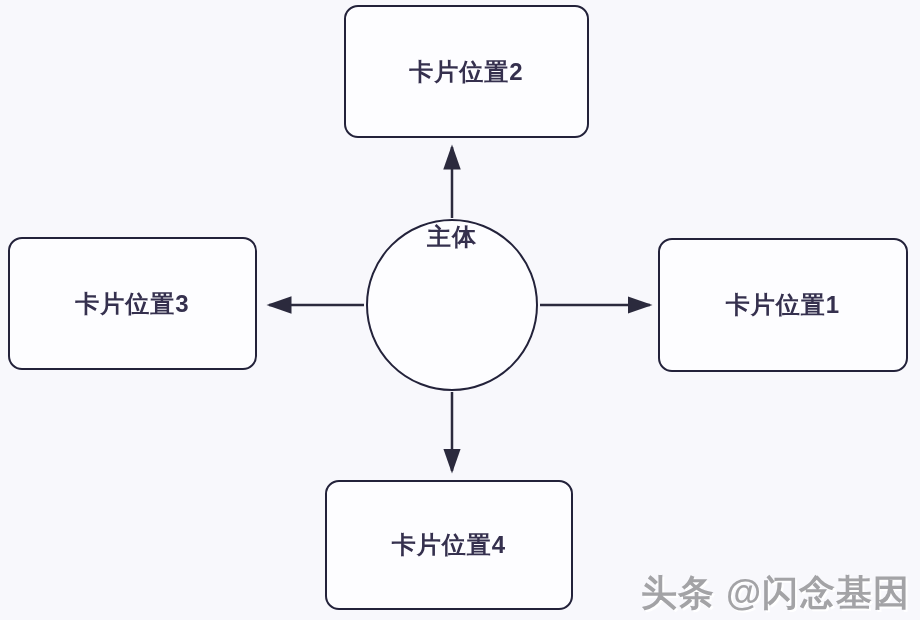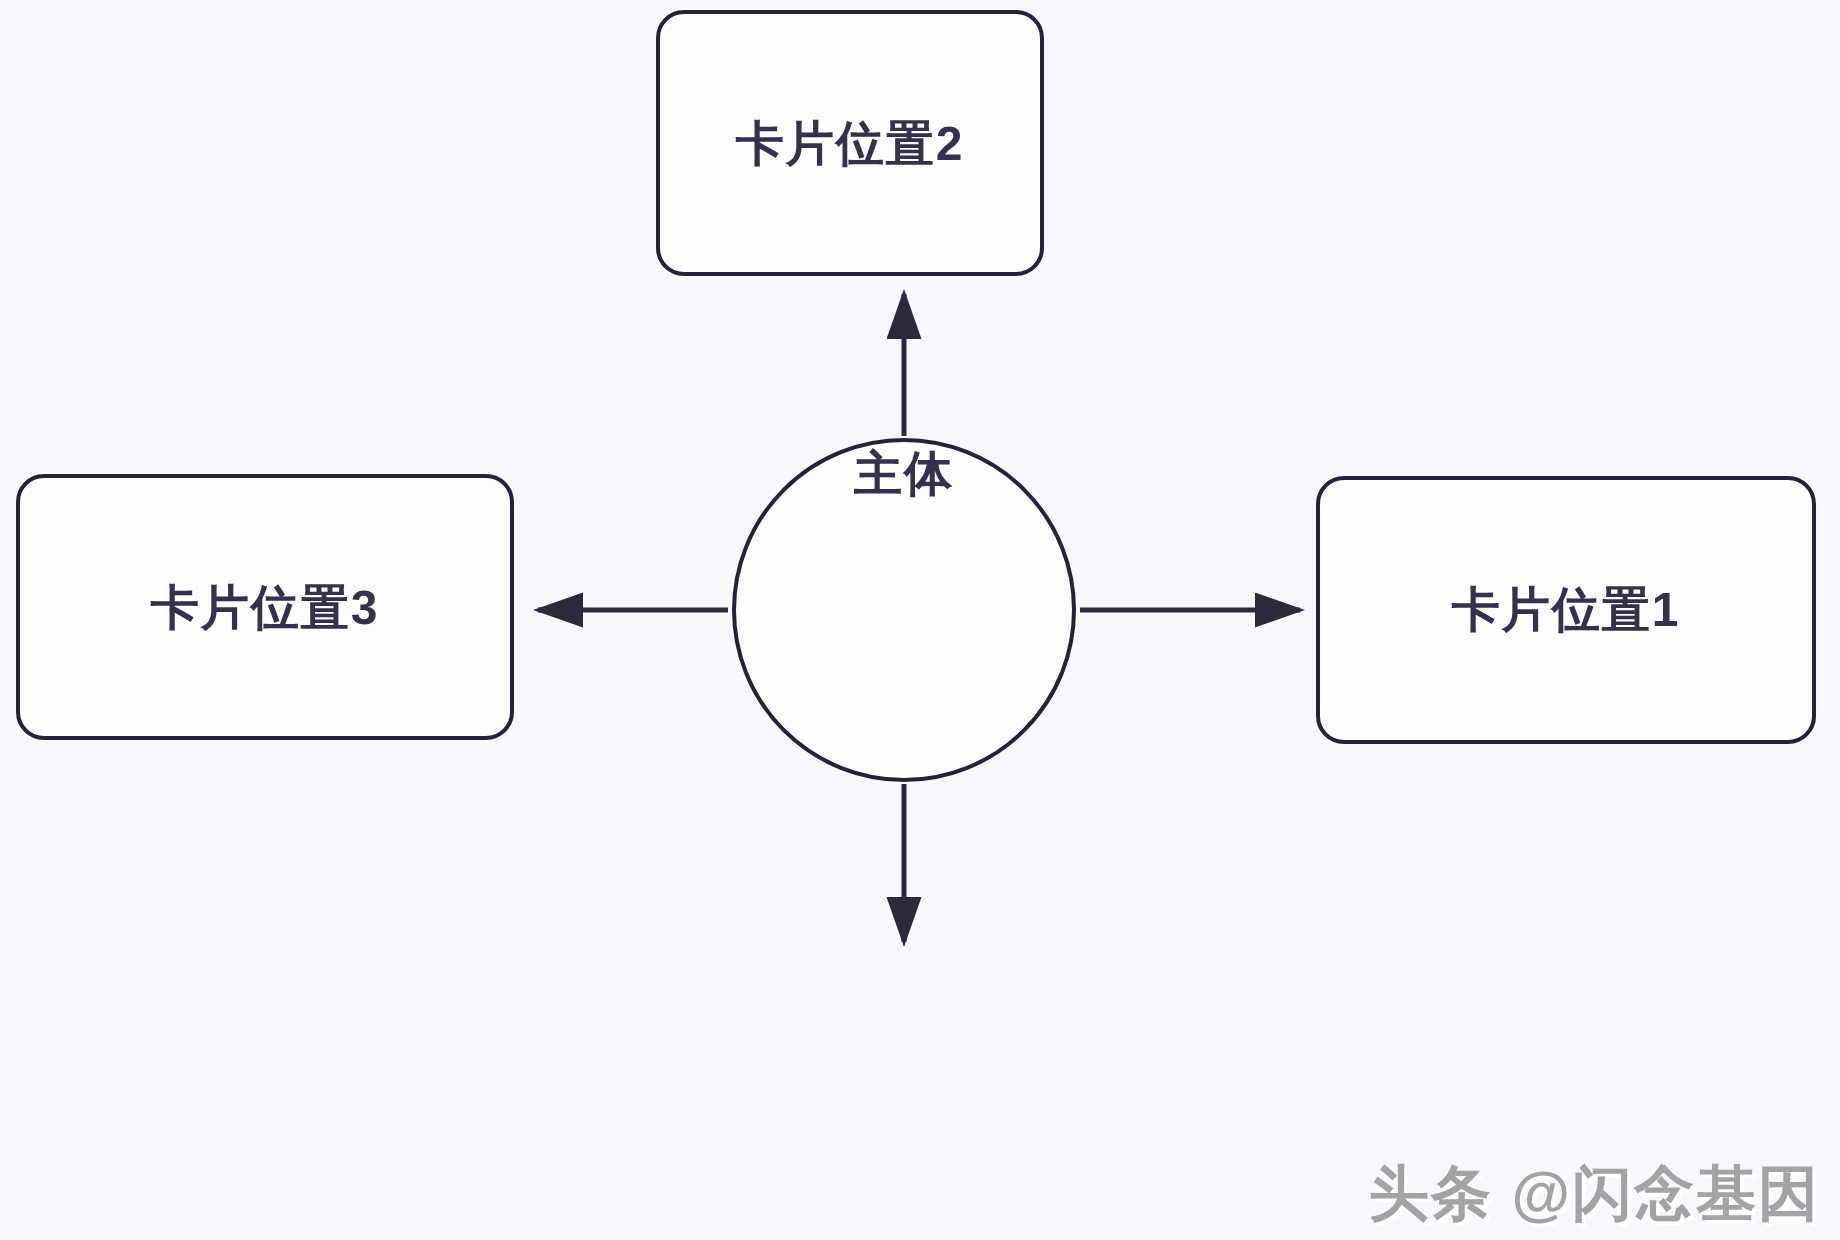--- a/index.html
+++ b/index.html
@@ -27,21 +27,21 @@
     z-index: 2;
   }
   .card .label,
   .circle .label {
     color: #35304e;
     font-size: 24px;
     font-weight: 600;
     letter-spacing: 1px;
     white-space: nowrap;
   }
-  #card-top    { left: 328px; top: 5px;   width: 194px; height: 133px; justify-content: center; }
+  #card-top    { left: 344px; top: 5px;   width: 245px; height: 133px; justify-content: center; }
   #card-right  { left: 658px; top: 238px; width: 250px; height: 134px; }
   #card-left   { left: 8px;   top: 237px; width: 249px; height: 133px; align-items: center; }
   #card-bottom { left: 325px; top: 480px; width: 248px; height: 130px; }
   .circle {
     position: absolute;
     box-sizing: border-box;
     left: 366px;
     top: 219px;
     width: 172px;
     height: 172px;
@@ -57,21 +57,21 @@
     left: 0;
     top: 0;
     width: 920px;
     height: 620px;
     z-index: 1;
   }
   .watermark {
     position: absolute;
     right: 10px;
     bottom: 2px;
-    font-size: 30px;
+    font-size: 36px;
     font-weight: 700;
     letter-spacing: 1px;
     color: #a3a3a6;
     text-shadow: 2px 2px 0 #ffffff;
     z-index: 3;
     white-space: nowrap;
   }
 </style>
 </head>
 <body>
@@ -95,20 +95,23 @@
   </div>
 
   <div class="card" id="card-right">
     <span class="label">卡片位置1</span>
   </div>
 
   <div class="card" id="card-left">
     <span class="label">卡片位置3</span>
   </div>
 
+  <div class="card" id="card-bottom">
+    <span class="label">卡片位置4</span>
+  </div>
 
   <div class="circle">
     <span class="label">主体</span>
   </div>
 
   <div class="watermark">头条 @闪念基因</div>
 
 </div>
 
 </body></html>

